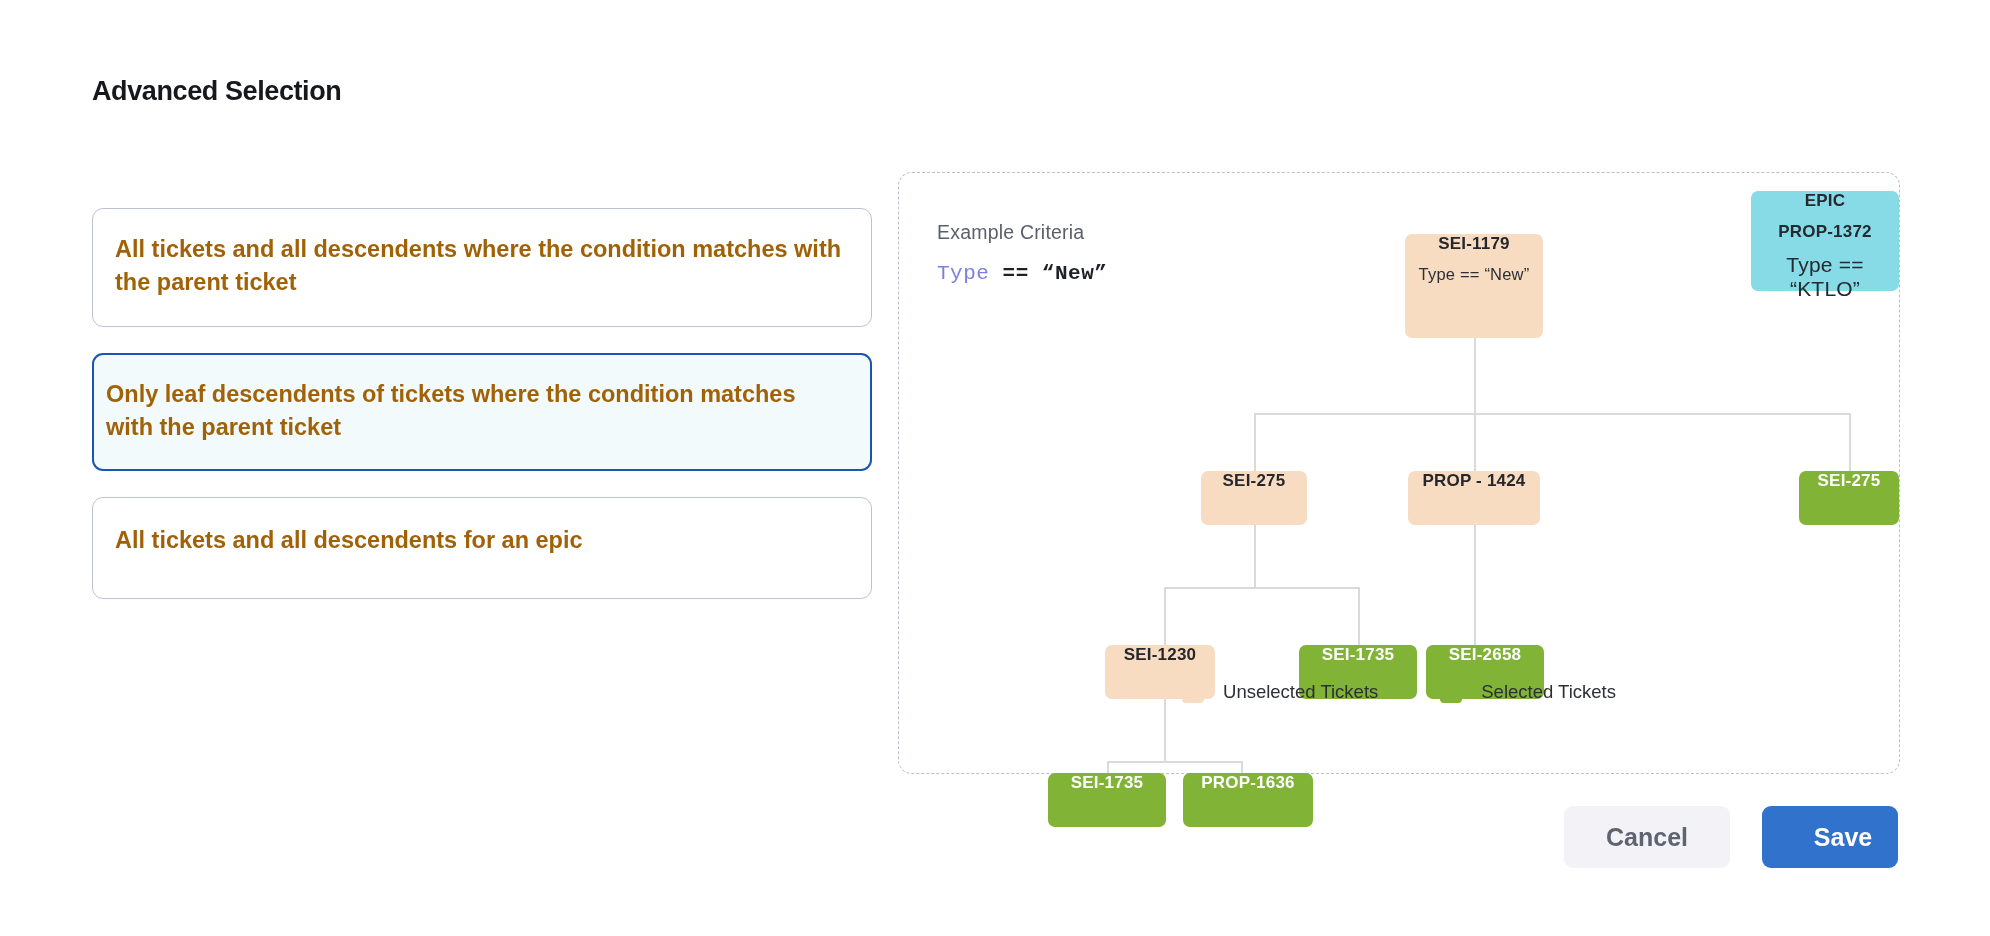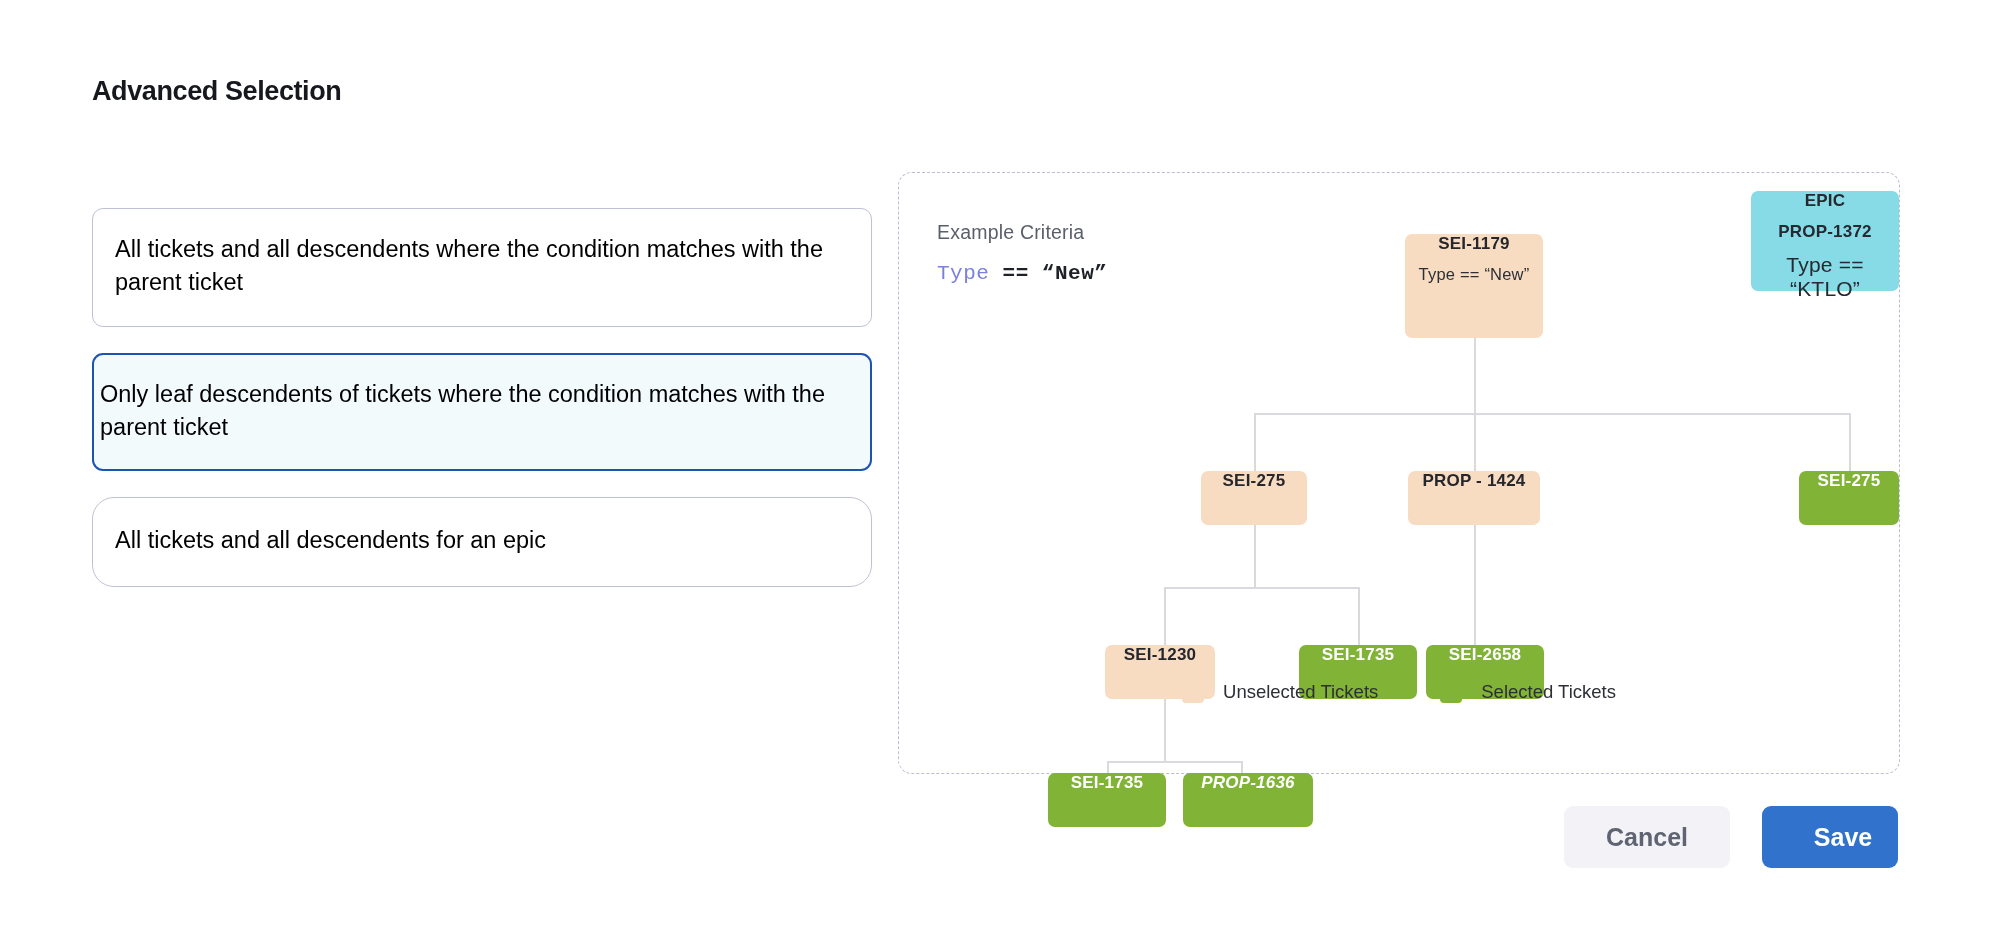--- a/index.html
+++ b/index.html
@@ -37,32 +37,32 @@
   .option-card {
     box-sizing: border-box;
     width: 780px;
     border: 1.5px solid #bfc2d4;
     border-radius: 11px;
     background: #ffffff;
     padding: 24px 22px 26px 22px;
     margin-bottom: 26px;
     font-size: 23.5px;
     line-height: 1.42;
-    color: #000000;
+    color: #a16207;
     cursor: pointer;
+    font-weight: bold;
   }
   .option-card.single-line {
     padding-top: 26px;
-    padding-bottom: 28px;
-    border-radius: 22px;
+    padding-bottom: 40px;
   }
   .option-card.selected {
     border: 2.5px solid #1c54b2;
     background: #f2fafc;
-    padding: 23px 21px 25px 6px;
+    padding: 23px 21px 25px 12px;
   }
 
   
   #diagram-panel {
     position: absolute;
     left: 898px;
     top: 172px;
     width: 1000px;
     height: 600px;
     border: 1.5px dashed #b9bed2;
@@ -274,21 +274,21 @@
   </div>
 
   <div class="node green" style="left:527px; top:472px; width:118px; height:54px;">
     <span>SEI-2658</span>
   </div>
 
   <div class="node green" style="left:149px; top:600px; width:118px; height:54px;">
     <span>SEI-1735</span>
   </div>
 
-  <div class="node green" style="left:284px; top:600px; width:130px; height:54px;font-style:italic;">
+  <div class="node green" style="left:284px; top:600px; width:130px; height:54px;">
     <span>PROP-1636</span>
   </div>
 
   <div id="legend">
     <div class="legend-item">
       <span class="legend-swatch" style="background:#f8dcc2;"></span>
       <span class="legend-label">Unselected Tickets</span>
     </div>
     <div class="legend-item">
       <span class="legend-swatch" style="background:#80b336;"></span>

